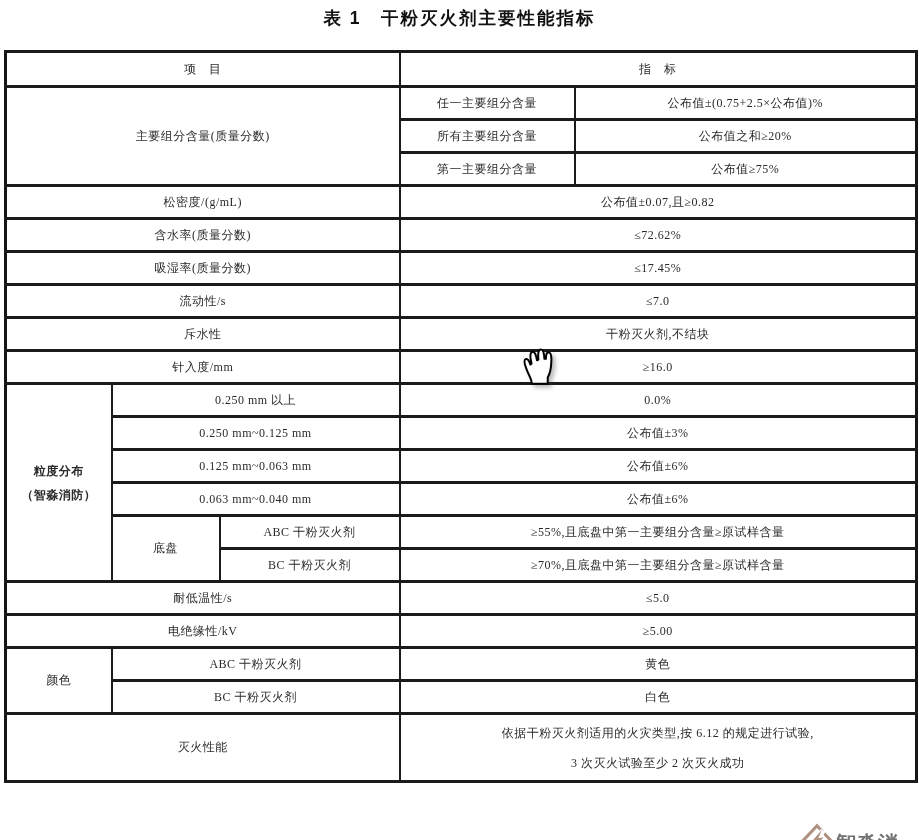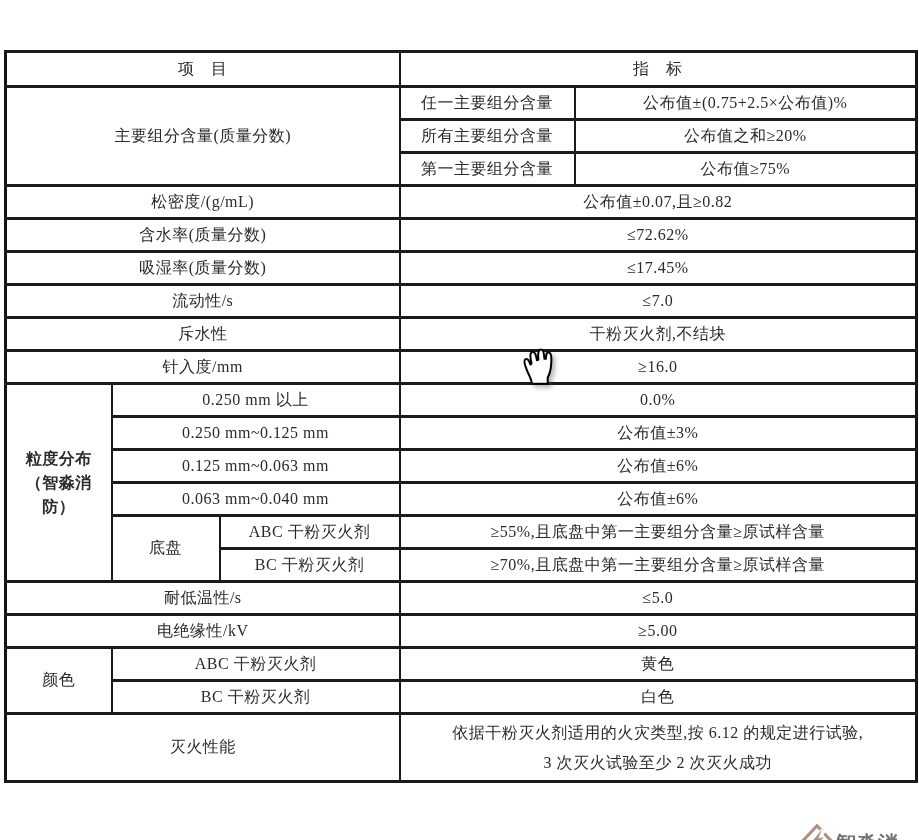--- a/index.html
+++ b/index.html
@@ -31,21 +31,21 @@
     border-collapse: collapse;
     table-layout: fixed;
     background: #fff;
   }
   table.spec td {
     border: 2px solid #1b1b1b;
     border-top-width: 3px;
     border-bottom-width: 3px;
     text-align: center;
     vertical-align: middle;
-    font-size: 16px;
+    font-size: 12px;
     color: #2a2a2a;
     padding: 2px 4px;
     letter-spacing: 0.5px;
     overflow: hidden;
   }
   table.spec { border: 3px solid #151515; }
   table.spec tr { height: 33px; }
   table.spec tr.header-row { height: 35px; }
   table.spec tr.tall-row { height: 68px; }
   td.hdr { letter-spacing: 6px; font-size: 16.5px; }
@@ -82,20 +82,21 @@
     font-size: 14px; font-weight: bold;
     color: #7f1d1d;
     margin-top: 2px;
   }
 </style>
 </head>
 <body>
 
 <div class="page">
 
+  <div class="doc-title">表 1　干粉灭火剂主要性能指标</div>
 
   <table class="spec">
     <colgroup>
       <col style="width:106px">
         <col style="width:108px">
         <col style="width:180px">
       <col style="width:175px">
         <col style="width:342px">
     </colgroup>
 

